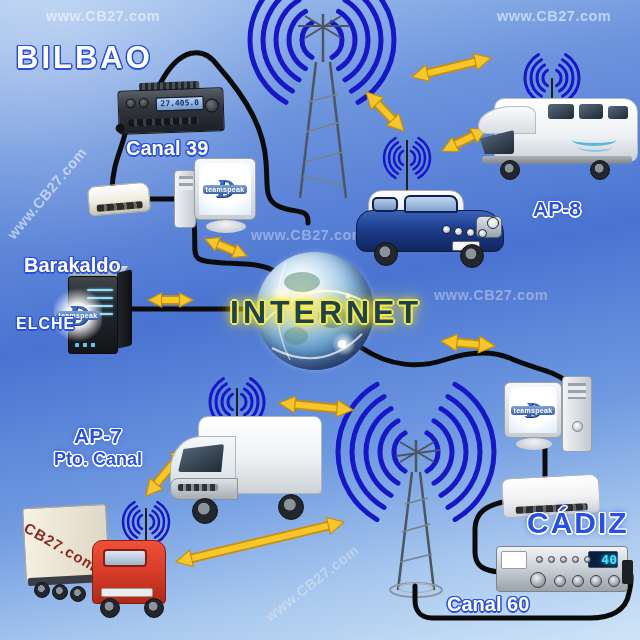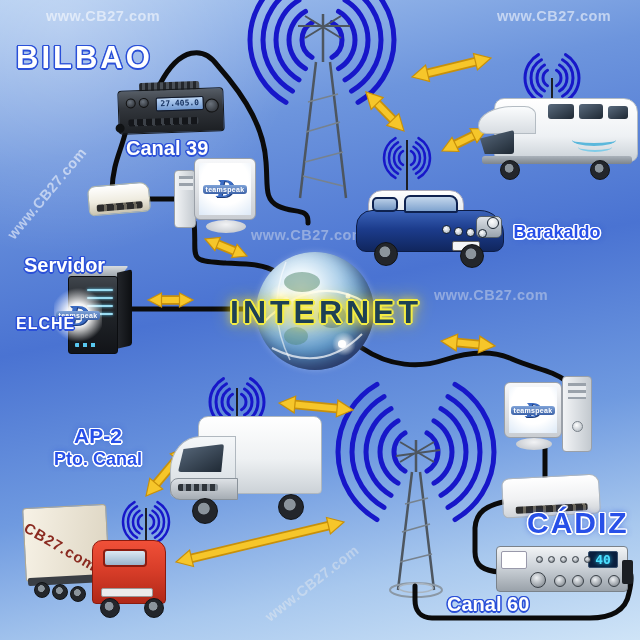--- a/index.html
+++ b/index.html
@@ -71,21 +71,21 @@
   .srv-top{left:12px;top:2px;width:52px;height:11px;background:linear-gradient(180deg,#d7dce0,#9aa2aa);
     transform:skewX(-40deg);border-radius:2px;}
   .srv-slit{height:2px;border-radius:1px;background:#9adcf2;box-shadow:0 0 3px #5ec8f0;}
   .srv-glow{display:flex;flex-direction:column;align-items:center;justify-content:center;
     background:radial-gradient(circle,rgba(255,255,255,.95) 30%,rgba(255,255,255,0) 72%);}
   
   .r40 .body{left:0;top:0;width:132px;height:46px;border-radius:4px;border:1px solid #7a828a;
     background:linear-gradient(180deg,#f2f4f6 0%,#cdd3d9 45%,#9aa2aa 100%);}
   .r40 .disp{right:10px;top:5px;width:30px;height:17px;background:#0a1f3e;border:1px solid #38506e;border-radius:2px;
     color:#4ce0ff;font-family:"DejaVu Sans Mono",monospace;font-size:13px;font-weight:bold;line-height:15px;
-    text-align:center;text-shadow:0 0 4px #2ad0ff;}
+    text-align:right;text-shadow:0 0 4px #2ad0ff;}
   .r40 .tag{left:5px;top:5px;width:26px;height:18px;background:#fff;border:1px solid #99a;border-radius:2px;}
   .r40 .tag i{display:block;height:3px;margin:3px 2px 0;background:#c03030;border-radius:1px;}
   .r40 .tag i+i{background:#3050c0;}
   .r40 .kn{border-radius:50%;background:radial-gradient(circle at 40% 35%,#eef1f4,#6e767e);border:1px solid #3a4148;}
   .r40 .cap{right:-5px;top:14px;width:11px;height:24px;background:#1c1f23;border-radius:2px;}
 </style>
 </head>
 <body>
 
 <div id="stage">
@@ -417,21 +417,21 @@
     <div class="kn" style="left:34px;top:26px;width:16px;height:16px;"></div>
     <div class="kn" style="left:58px;top:29px;width:12px;height:12px;"></div>
     <div class="kn" style="left:76px;top:29px;width:12px;height:12px;"></div>
     <div class="kn" style="left:94px;top:29px;width:12px;height:12px;"></div>
     <div class="kn" style="left:112px;top:29px;width:12px;height:12px;"></div>
     <div class="cap"></div>
   </div>
 
   <div class="lbl ol-blue" style="left:16px;top:40px;font-size:31px;letter-spacing:3px;">BILBAO</div>
   <div class="lbl ol-blue" style="left:126px;top:137px;font-size:20px;">Canal 39</div>
-  <div class="lbl ol-blue" style="left:24px;top:254px;font-size:20px;">Servidor</div>
+  <div class="lbl ol-blue" style="left:24px;top:254px;font-size:20px;">Barakaldo</div>
   <div class="lbl ol-blue" style="left:16px;top:315px;font-size:16px;letter-spacing:1px;">ELCHE</div>
-  <div class="lbl ol-white" style="left:502px;top:222px;width:110px;text-align:center;font-size:18px;">Barakaldo</div>
-  <div class="lbl ol-white" style="left:44px;top:424px;width:108px;text-align:center;font-size:21px;">AP-2</div>
+  <div class="lbl ol-white" style="left:502px;top:197px;width:110px;text-align:center;font-size:21px;">AP-8</div>
+  <div class="lbl ol-white" style="left:44px;top:424px;width:108px;text-align:center;font-size:21px;">AP-7</div>
   <div class="lbl ol-white" style="left:44px;top:449px;width:108px;text-align:center;font-size:18px;">Pto. Canal</div>
   <div class="lbl ol-white" style="left:527px;top:506px;font-size:30px;letter-spacing:2px;">CÁDIZ</div>
   <div class="lbl ol-blue" style="left:447px;top:593px;font-size:20px;">Canal 60</div>
   <div class="lbl internet">INTERNET</div>
 </div>
 
 </body></html>

